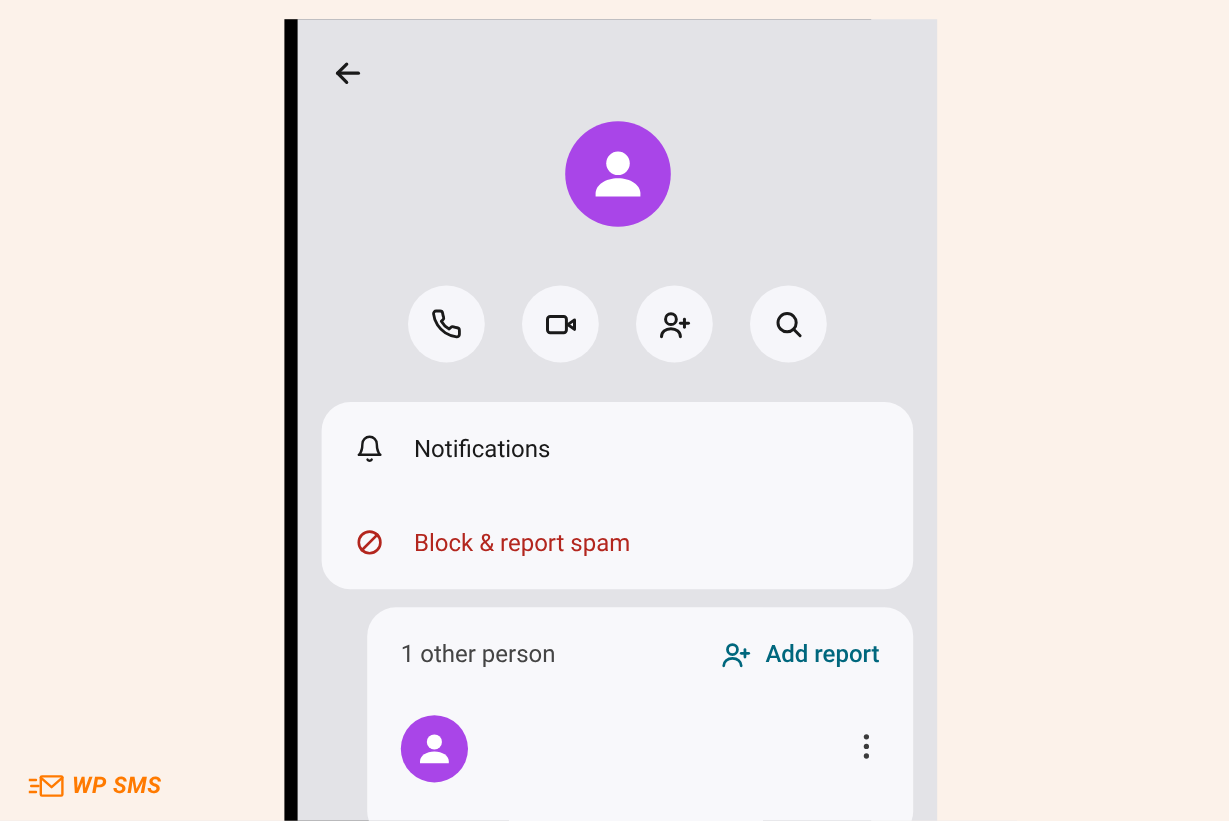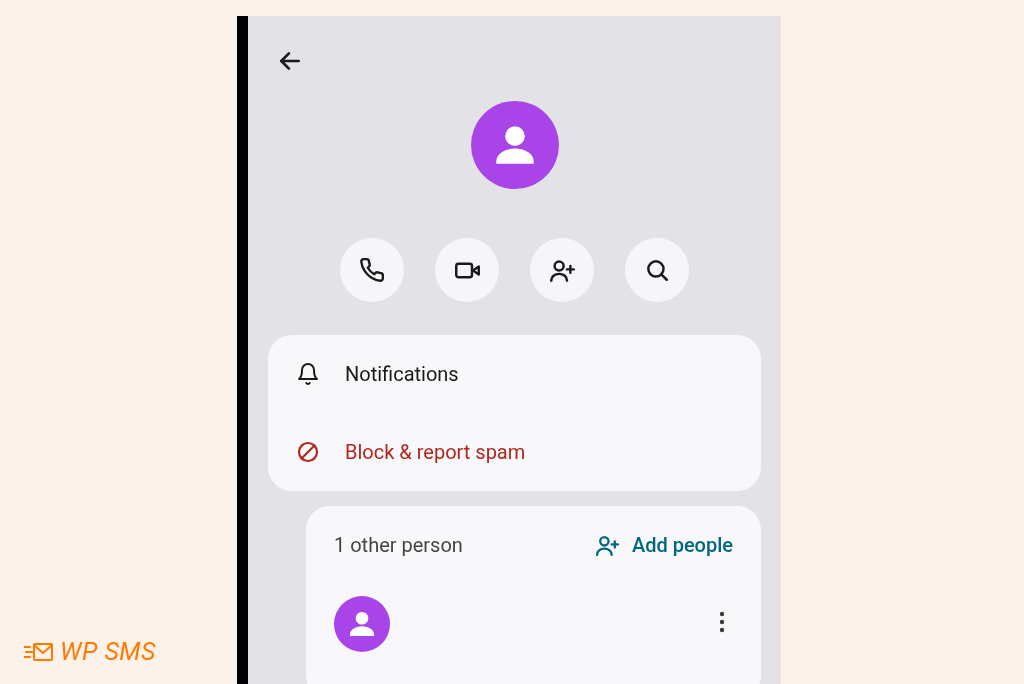--- a/index.html
+++ b/index.html
@@ -141,23 +141,23 @@
       padding: 8px;
     }
     .wp-sms-logo {
       position: absolute;
       bottom: 18px;
       left: 24px;
       display: flex;
       align-items: center;
       gap: 6px;
       color: #ff7a00;
-      font-weight: 400;
+      font-weight: 700;
       font-style: italic;
-      font-size: 25px;
+      font-size: 19px;
       letter-spacing: 0.5px;
       justify-content: center;
     }
   </style>
 </head>
 <body>
 
 <div class="phone-frame">
   <div class="phone-screen">
 
@@ -227,21 +227,21 @@
     <div class="card card2">
       <div class="card2-header">
         <div class="other-label">1 other person</div>
         <div class="add-people">
           <svg width="25" height="25" viewBox="0 0 24 24" fill="none" stroke="#00677d" stroke-width="2.2" stroke-linecap="round" stroke-linejoin="round">
             <circle cx="9" cy="8" r="4"></circle>
             <path d="M2 21c0-3.5 3-6 7-6s7 2.5 7 6"></path>
             <line x1="19" y1="8" x2="19" y2="14"></line>
             <line x1="16" y1="11" x2="22" y2="11"></line>
           </svg>
-          <span>Add people</span>
+          <span>Add report</span>
         </div>
       </div>
       <div class="person-row">
         <div class="small-avatar">
           <svg width="36" height="36" viewBox="0 0 24 24" fill="#fff">
             <circle cx="12" cy="8.2" r="4.2"></circle>
             <path d="M12 13.5c-4.5 0-8 2.4-8 5.5v1h16v-1c0-3.1-3.5-5.5-8-5.5z"></path>
           </svg>
         </div>
         <div class="more-dots">

